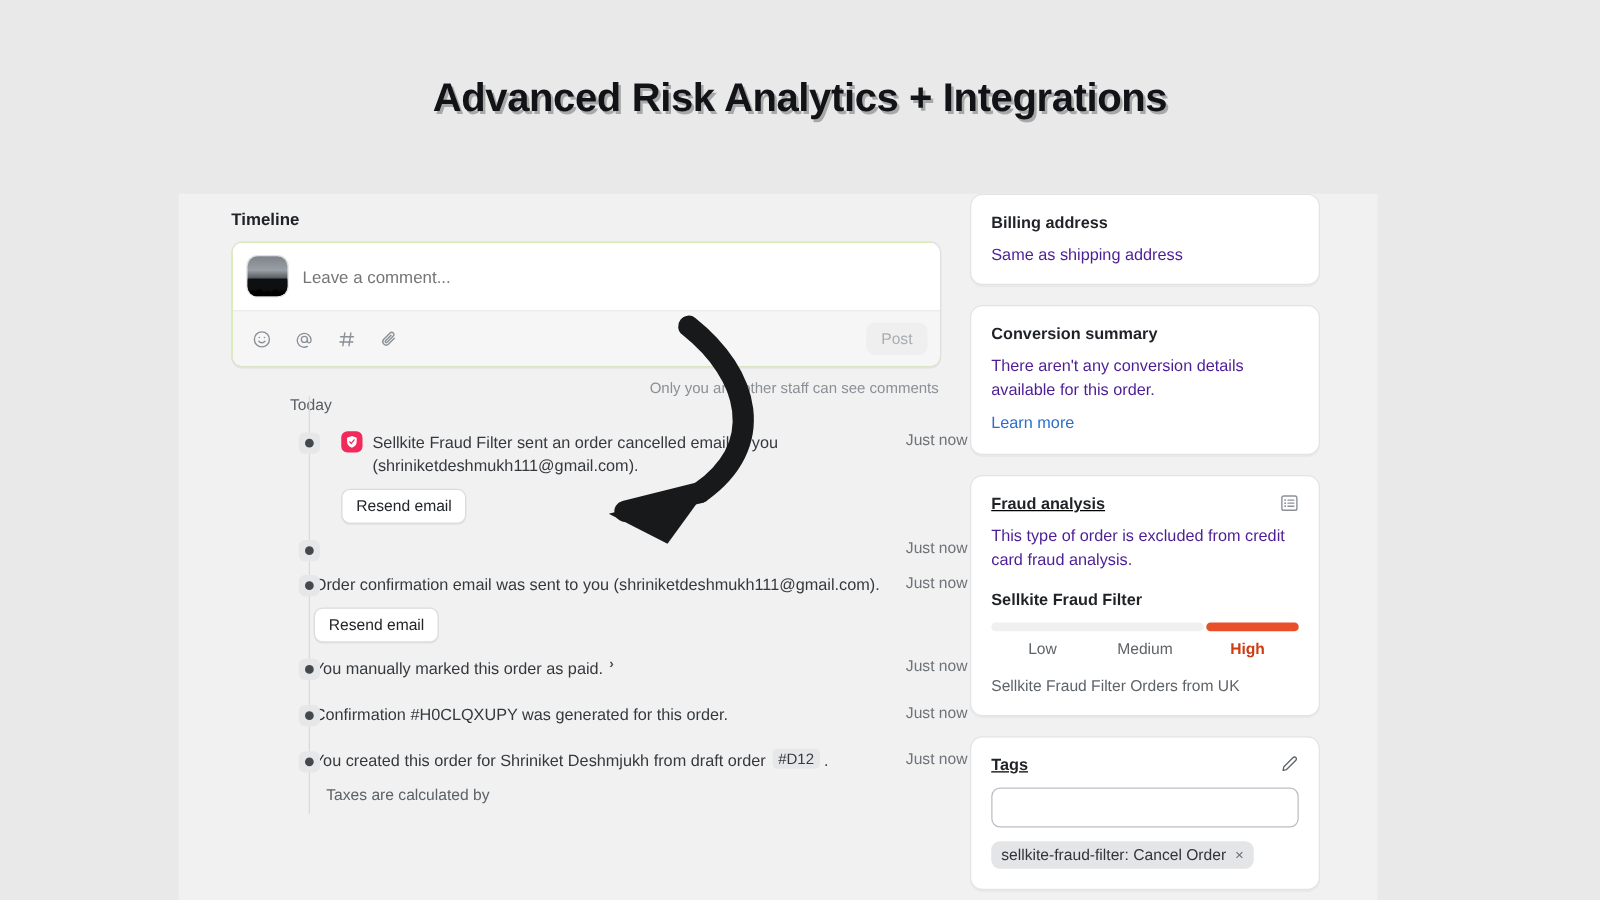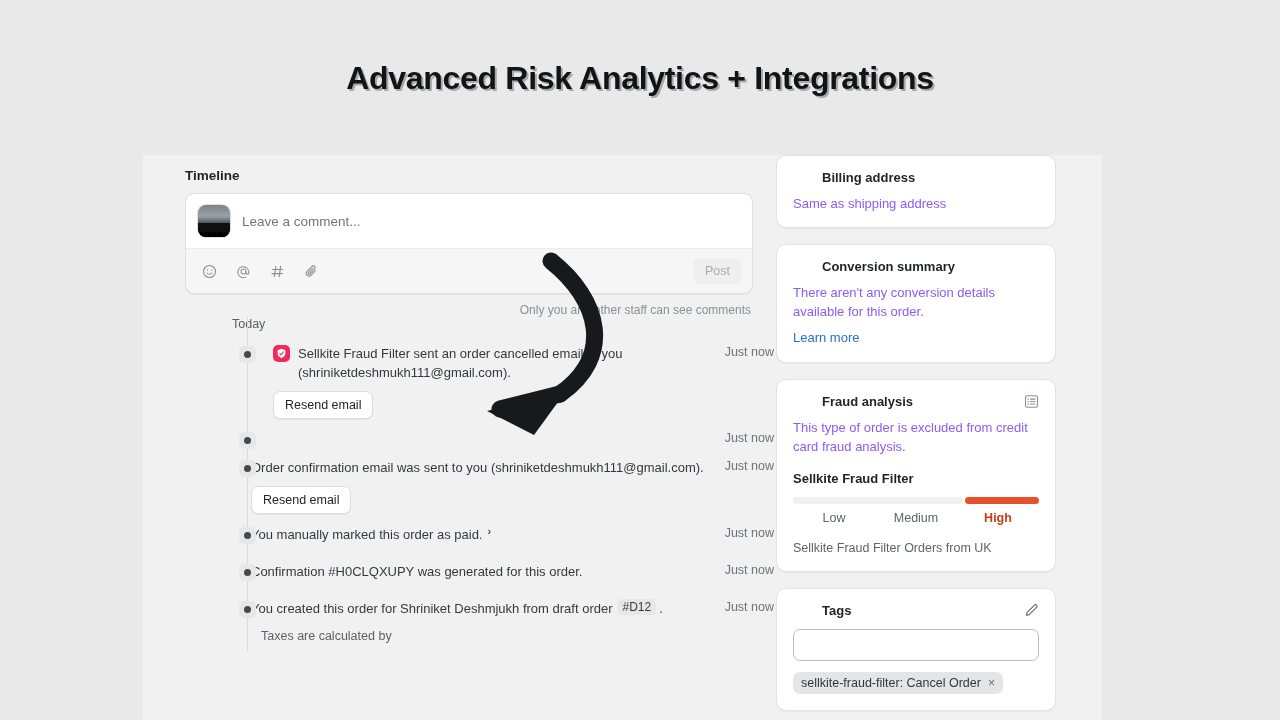--- a/index.html
+++ b/index.html
@@ -229,32 +229,31 @@
   }
   .card {
     background: #ffffff;
     border: 1px solid #e3e3e3;
     border-radius: 10px;
     box-shadow: 0 1px 1px rgba(0,0,0,0.04);
     padding: 14px 16px 16px 16px;
     margin-bottom: 16px;
   }
   .card-head {
-    display: flex; align-items: center; justify-content: space-between;
+    display: flex; align-items: center; justify-content: space-between; text-decoration: underline;
   }
   .card-title {
     font-size: 13px;
     font-weight: 700;
     color: #1f2226;
-    margin-left: 29px;
   }
   .card-text {
     font-size: 13px;
     line-height: 19px;
-    color: #8b5cf6;
+    color: #4c1d95;
     margin-top: 9px;
   }
   .card-link {
     display: inline-block;
     font-size: 13px;
     color: #2c6ecb;
     margin-top: 9px;
     cursor: pointer;
   }
   .sub-title {

